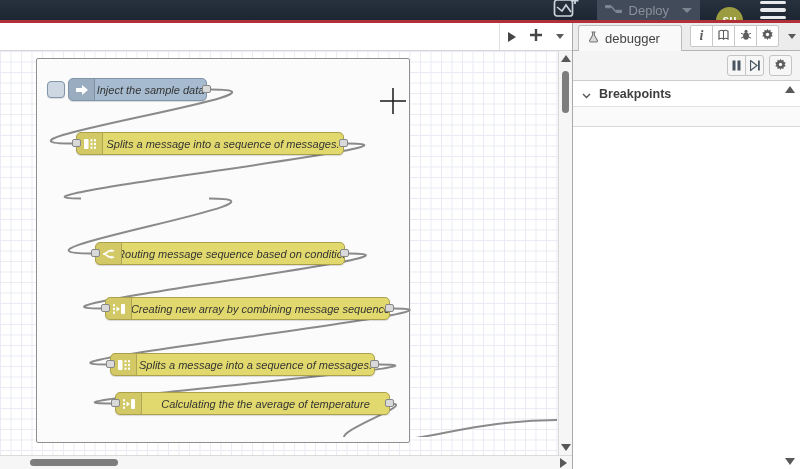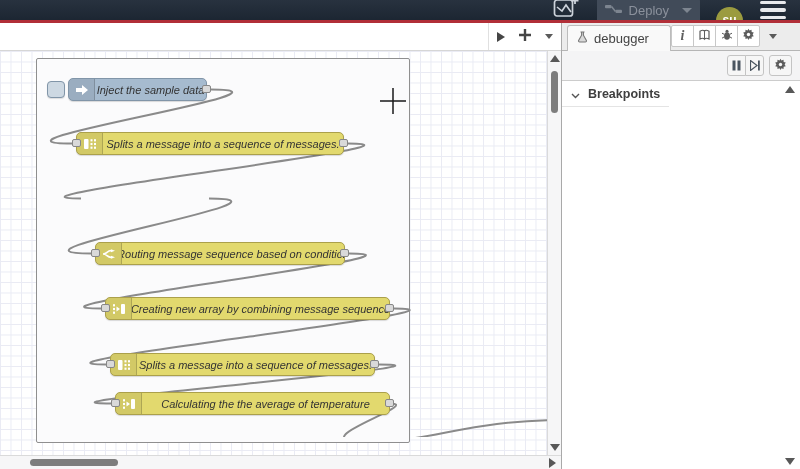--- a/index.html
+++ b/index.html
@@ -62,21 +62,21 @@
   .hscroll .thumb { position:absolute; top:3px; height:7px; border-radius:4px; background:#7d7d7d; }
   .arr-up { width:0; height:0; border-left:5px solid transparent; border-right:5px solid transparent; border-bottom:7px solid #585858; }
   .arr-down { width:0; height:0; border-left:5px solid transparent; border-right:5px solid transparent; border-top:7px solid #585858; }
   .arr-right { width:0; height:0; border-top:5px solid transparent; border-bottom:5px solid transparent; border-left:7px solid #585858; }
   .vscroll .arr-up { position:absolute; left:2px; top:4px; }
   .vscroll .arr-down { position:absolute; left:2px; bottom:4px; }
   .hscroll .arr-right { position:absolute; right:5px; top:2px; }
 
   
   .sb-tabrow { height:28px; background:#ececec; border-bottom:1px solid #b5b5b5; display:flex; align-items:flex-end;
-               padding:0 19px 0 5px; flex:0 0 auto; }
+               padding:0 0 0 5px; flex:0 0 auto; }
   .sb-tab { height:26px; width:104px; background:#f9f9f9; border:1px solid #bcbcbc; border-bottom:none;
             border-radius:3px 3px 0 0; display:flex; align-items:center; gap:6px; padding:0 9px;
             font-size:13px; color:#444; margin-bottom:-1px; position:relative; z-index:2; cursor:pointer; }
   .sb-tab-spacer { flex:1; }
   .sb-btngroup { display:flex; margin-bottom:3px; }
   .sb-sqbtn { width:23px; height:22px; background:#fff; border:1px solid #c8c8c8; margin-left:-1px;
               display:flex; align-items:center; justify-content:center; cursor:pointer; }
   .sb-sqbtn:first-child { border-radius:2px 0 0 2px; margin-left:0; }
   .sb-sqbtn:last-child { border-radius:0 2px 2px 0; }
   .info-i { font-family:"Liberation Serif", serif; font-weight:bold; font-style:italic; font-size:14px; color:#5d5d5d; }
@@ -88,21 +88,21 @@
                  align-items:center; gap:6px; padding:0 9px; font-size:12px; color:#555; cursor:pointer; }
   .ctrl-spacer { flex:1; }
   .playgroup { display:flex; }
   .ctrl-btn { width:19px; height:21px; background:#f6f6f6; border:1px solid #c4c4c4; margin-left:-1px;
               display:flex; align-items:center; justify-content:center; cursor:pointer; }
   .ctrl-btn:first-child { border-radius:3px 0 0 3px; margin-left:0; }
   .ctrl-btn:last-child { border-radius:0 3px 3px 0; }
   .ctrl-gear { width:23px; height:21px; background:#f6f6f6; border:1px solid #c4c4c4; border-radius:3px;
                margin-left:5px; display:flex; align-items:center; justify-content:center; cursor:pointer; }
 
-  .sb-content { flex:1; display:flex; flex-direction:row; position:relative; min-height:0; }
+  .sb-content { flex:1; display:flex; flex-direction:column; position:relative; min-height:0; }
   .sec-header { height:26px; display:flex; align-items:center; gap:8px; padding:0 9px; background:#fff;
                 border-bottom:1px solid #e4e4e4; flex:0 0 auto; cursor:pointer; }
   .sec-title { font-size:12.5px; font-weight:bold; color:#3f3f3f; }
   .bp-empty { height:20px; background:#fafafb; border-bottom:1px solid #d9d9d9; flex:0 0 auto; }
   .msg-header { height:26px; }
   .msg-list { flex:1; background:#fff; }
   .allnodes-btn { margin-left:auto; height:17px; background:#fff; border:1px solid #ccc; border-radius:2px;
                   display:flex; align-items:center; gap:4px; padding:0 6px; font-size:10px; color:#555; cursor:pointer; }
   .sb-scroll-up { position:absolute; right:5px; top:5px; }
   .sb-scroll-down { position:absolute; right:5px; bottom:4px; }

